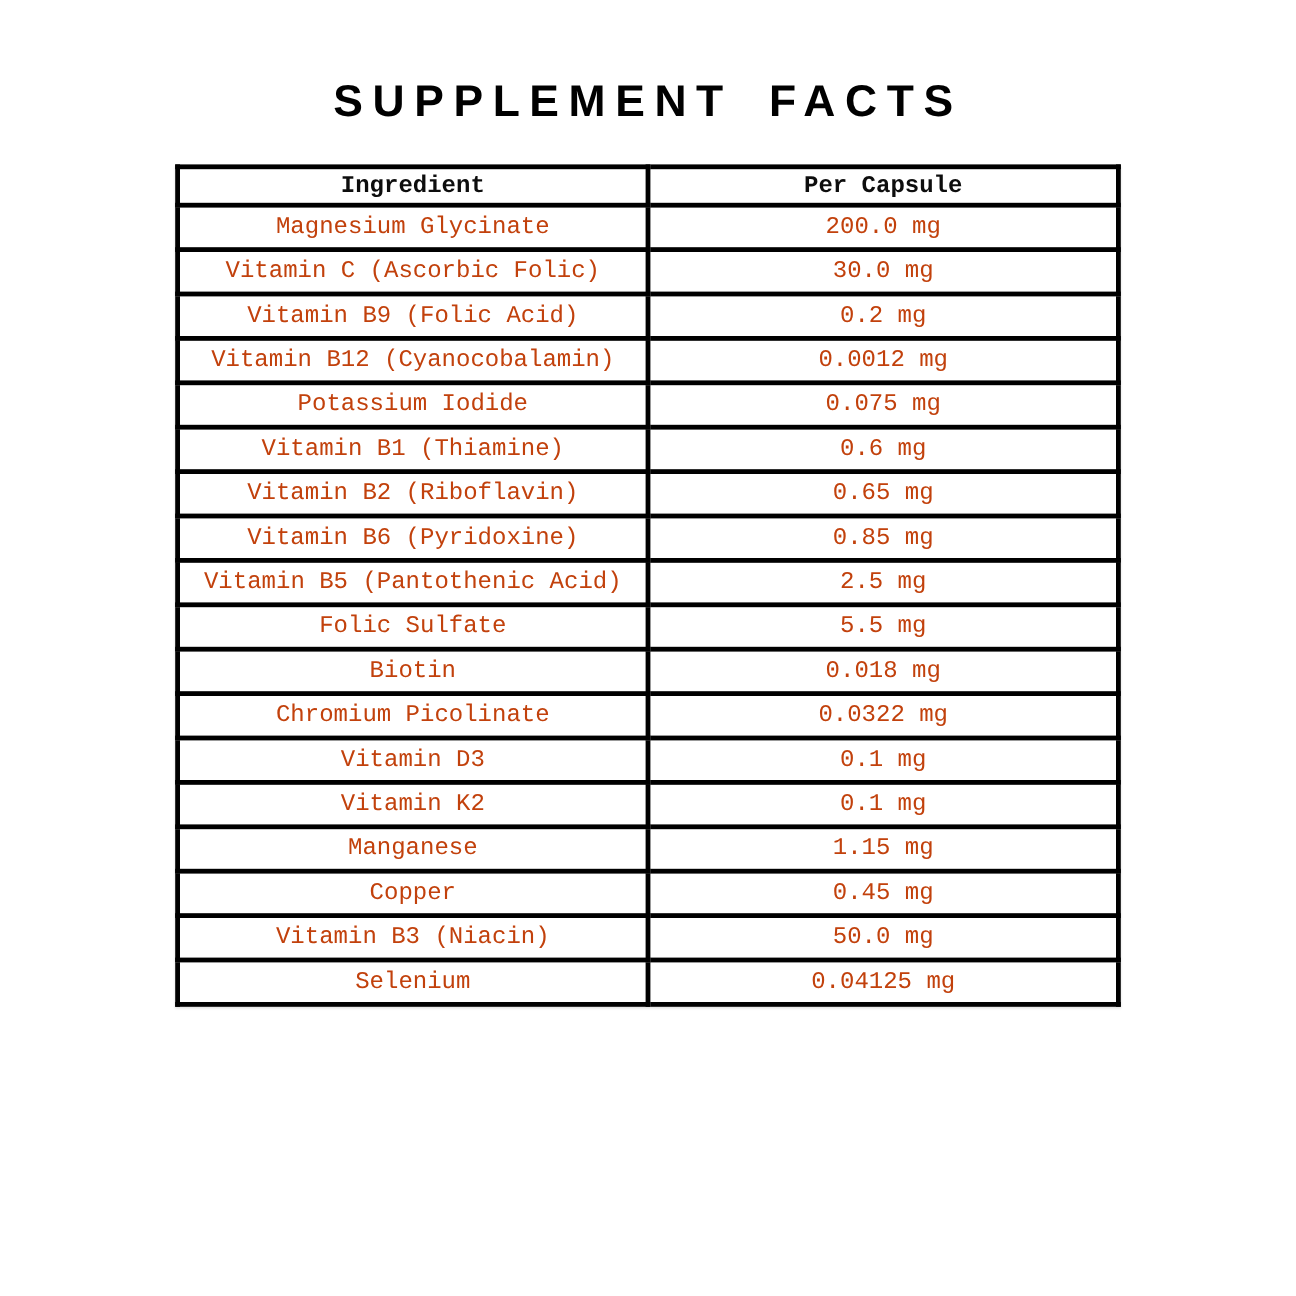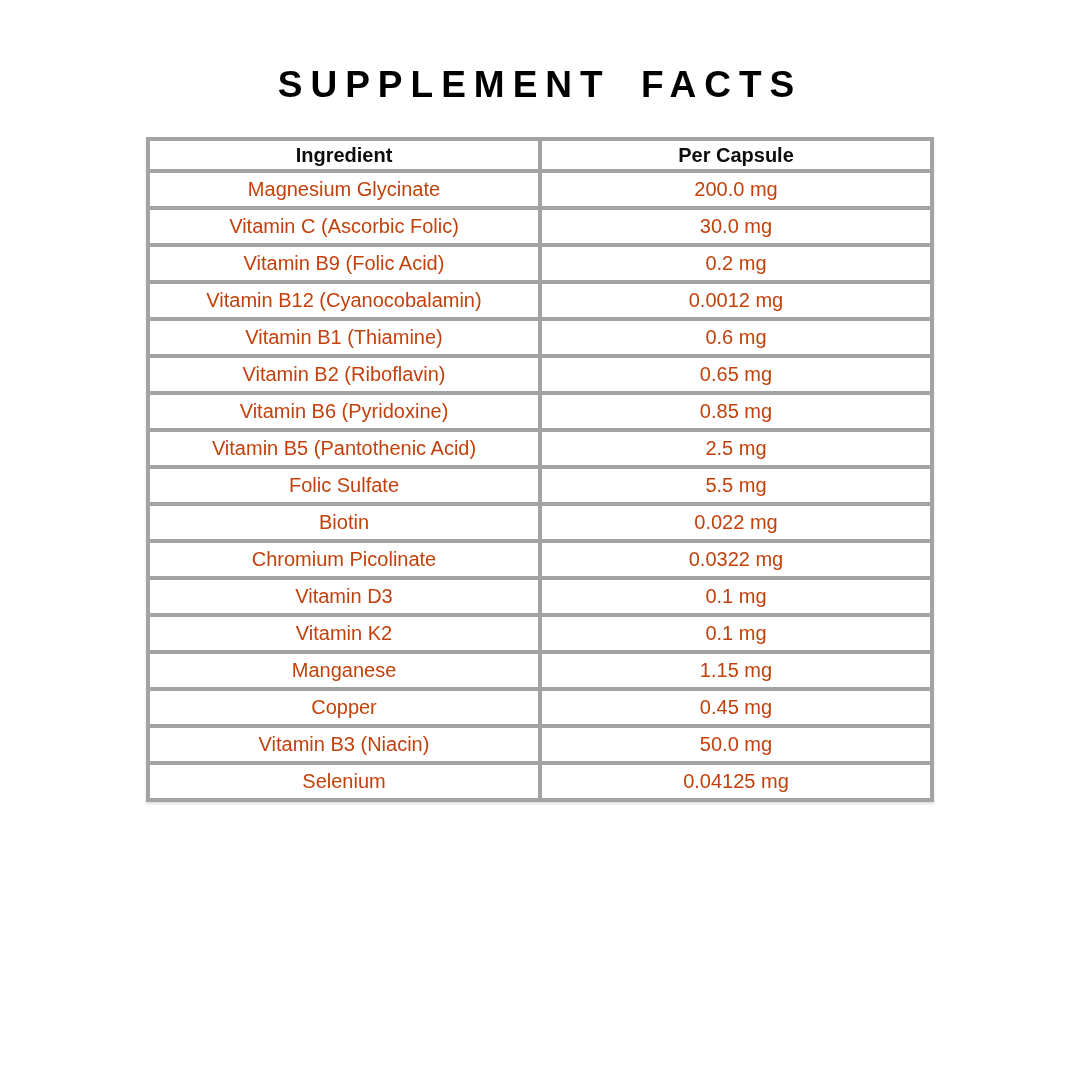--- a/index.html
+++ b/index.html
@@ -40,27 +40,28 @@
     left: 146px;
     width: 788px;
     border-collapse: collapse;
     table-layout: fixed;
     background: #ffffff;
     box-shadow: 0 2px 2px rgba(0,0,0,0.12);
   }
 
   table.facts th,
   table.facts td {
-    border: 4px solid #a3a3a3;
+    border: 4px solid #000000;
     text-align: center;
     vertical-align: middle;
     font-size: 20px;
     padding: 0 6px;
     white-space: nowrap;
     overflow: hidden;
+    font-family: Liberation Mono, monospace;
   }
 
   table.facts th {
     height: 32px;
     font-weight: 700;
     color: #0d0d0d;
   }
 
   table.facts td {
     height: 37px;
@@ -101,20 +102,24 @@
         </tr>
         <tr>
           <td>Vitamin B9 (Folic Acid)</td>
           <td>0.2 mg</td>
         </tr>
         <tr>
           <td>Vitamin B12 (Cyanocobalamin)</td>
           <td>0.0012 mg</td>
         </tr>
         <tr>
+          <td>Potassium Iodide</td>
+          <td>0.075 mg</td>
+        </tr>
+        <tr>
           <td>Vitamin B1 (Thiamine)</td>
           <td>0.6 mg</td>
         </tr>
         <tr>
           <td>Vitamin B2 (Riboflavin)</td>
           <td>0.65 mg</td>
         </tr>
         <tr>
           <td>Vitamin B6 (Pyridoxine)</td>
           <td>0.85 mg</td>
@@ -122,21 +127,21 @@
         <tr>
           <td>Vitamin B5 (Pantothenic Acid)</td>
           <td>2.5 mg</td>
         </tr>
         <tr>
           <td>Folic Sulfate</td>
           <td>5.5 mg</td>
         </tr>
         <tr>
           <td>Biotin</td>
-          <td>0.022 mg</td>
+          <td>0.018 mg</td>
         </tr>
         <tr>
           <td>Chromium Picolinate</td>
           <td>0.0322 mg</td>
         </tr>
         <tr>
           <td>Vitamin D3</td>
           <td>0.1 mg</td>
         </tr>
         <tr>

